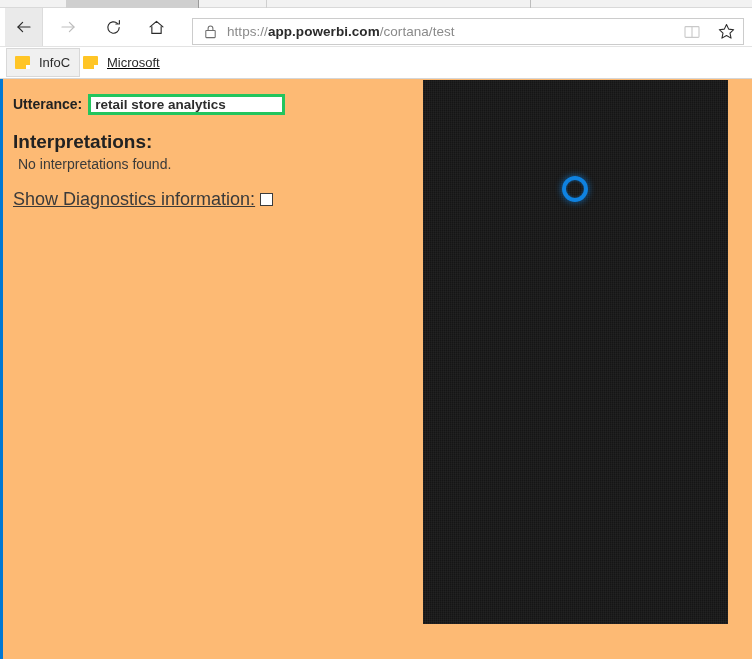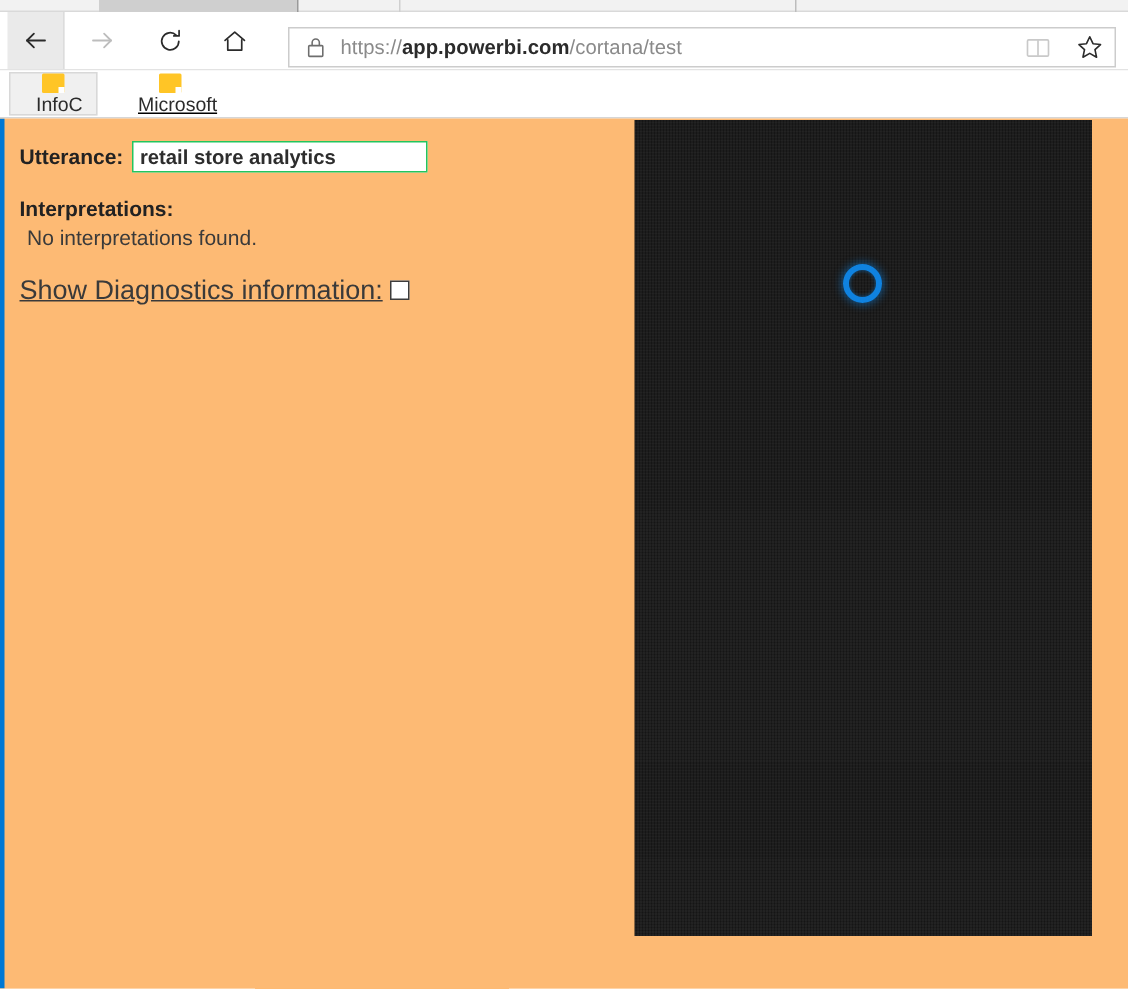--- a/index.html
+++ b/index.html
@@ -129,21 +129,20 @@
     box-sizing: border-box;
   }
   .favitem {
     position: absolute;
     top: 2px;
     height: 27px;
     display: flex;
     align-items: center;
     padding: 0 9px 0 8px;
     box-sizing: border-box;
-    flex-direction: column;
   }
   .favitem.hovered {
     background: #f0f0f0;
     border: 1px solid #d8d8d8;
     top: 1px;
     height: 29px;
   }
   #fav-0 { left: 6px; }
   #fav-1 { left: 75px; text-decoration: underline; }
   .fav-label {
@@ -206,33 +205,33 @@
     font-size: 14px;
     font-weight: bold;
     color: #222222;
     white-space: nowrap;
   }
   #utterance-input {
     margin-left: 6px;
     width: 197px;
     height: 21px;
     box-sizing: border-box;
-    border: 1px solid #22c55e;
+    border: 3px solid #22c55e;
     background: #ffffff;
     font-family: "Liberation Sans", sans-serif;
     font-size: 13.5px;
     font-weight: bold;
     color: #2d2d2d;
     padding: 0 4px;
     outline: none;
   }
 
   .interp-head {
     margin-top: 16px;
-    font-size: 14px;
+    font-size: 19px;
     font-weight: bold;
     color: #222222;
   }
   .interp-body {
     margin-top: 3px;
     margin-left: 5px;
     font-size: 14px;
     color: #3a3a3a;
   }
 

